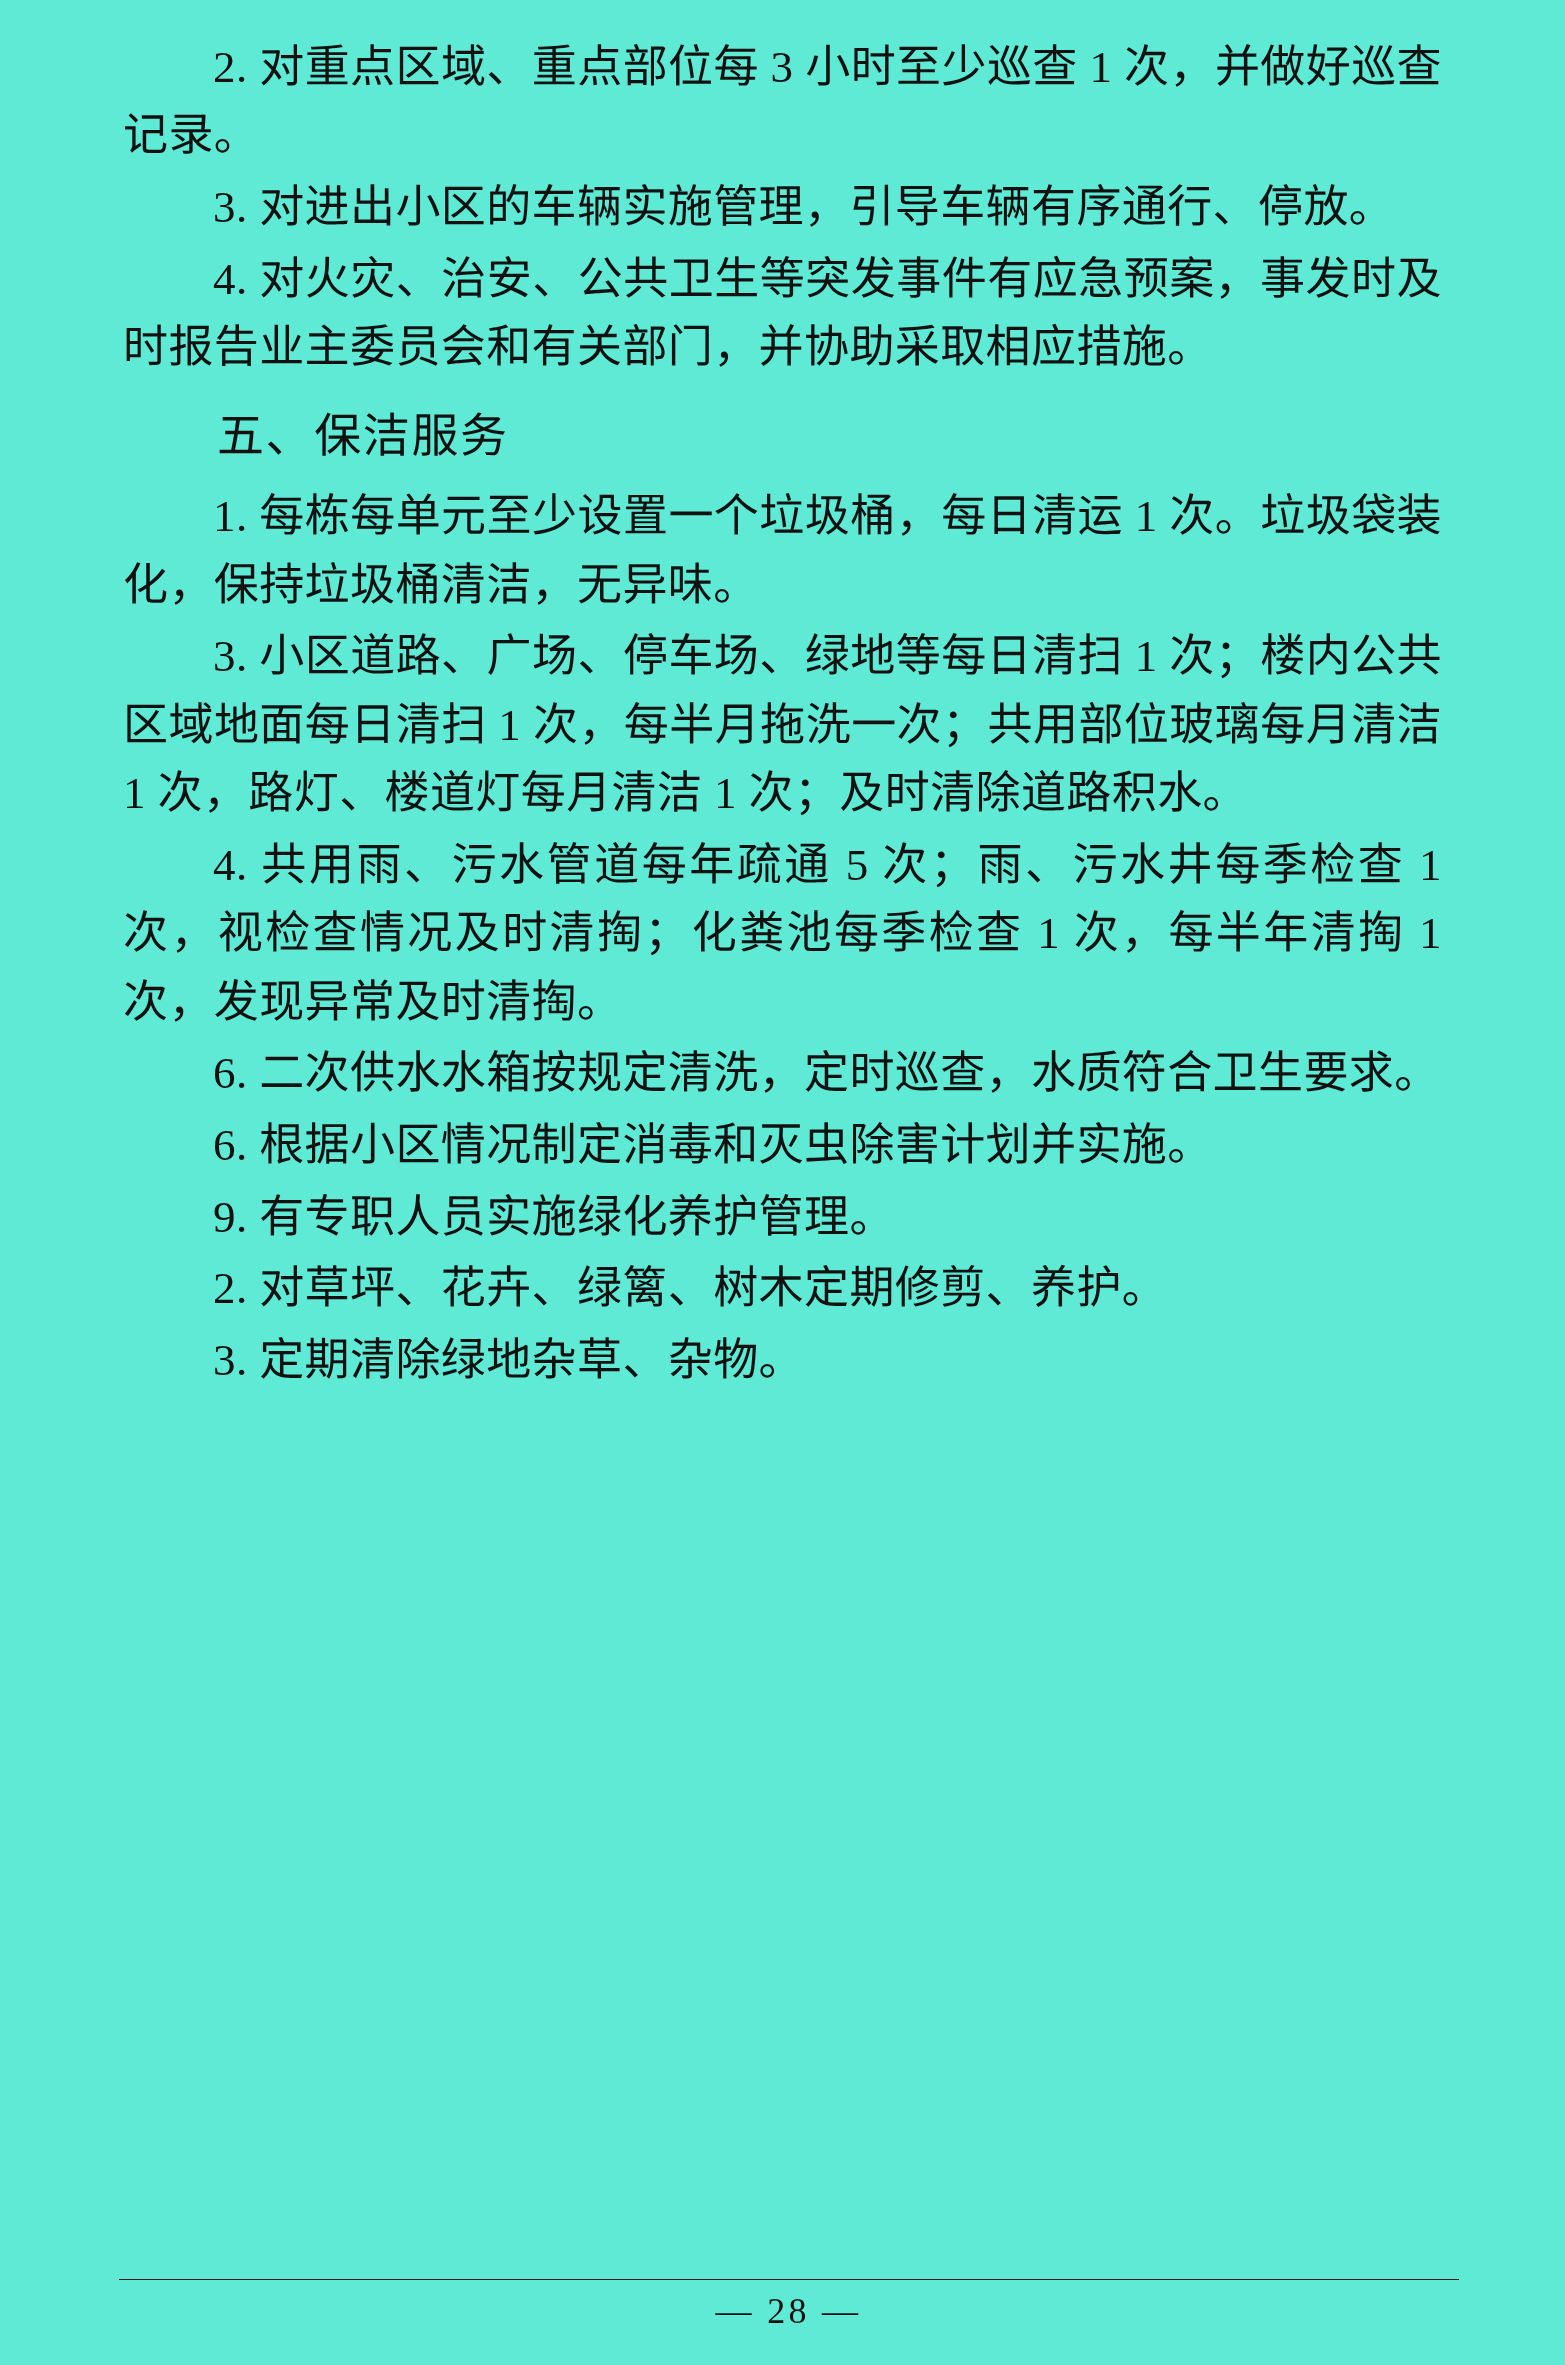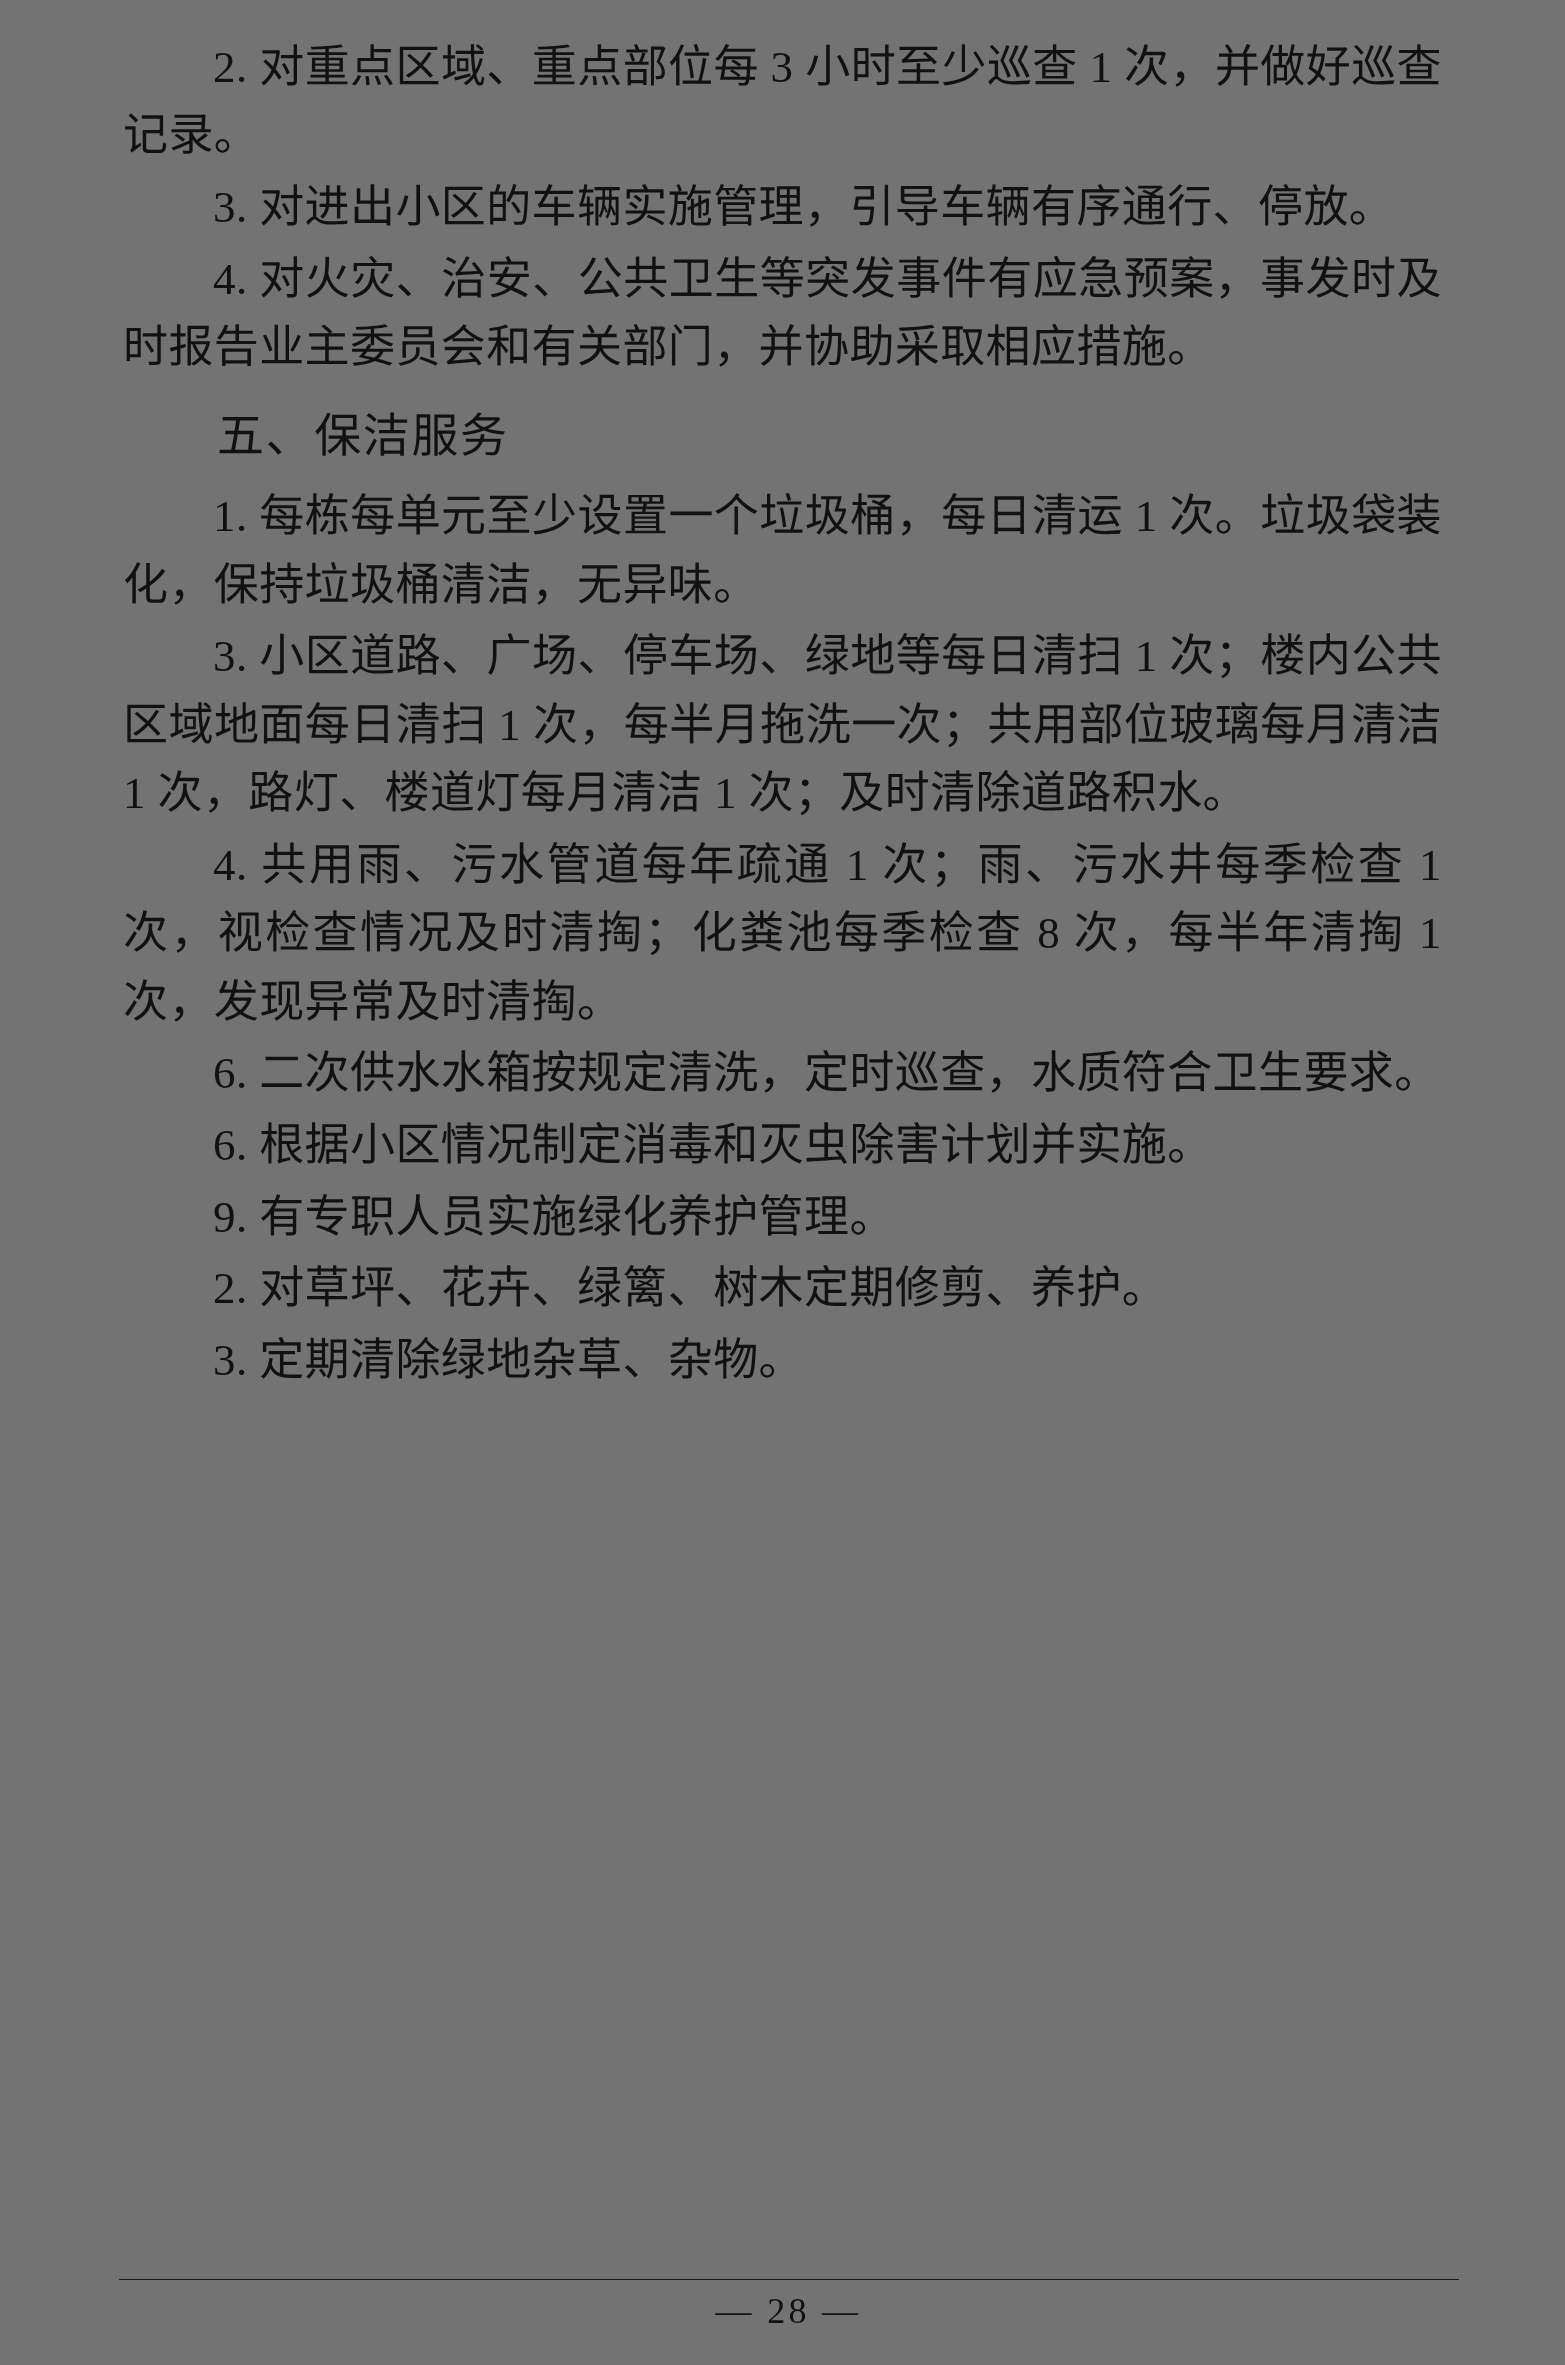--- a/index.html
+++ b/index.html
@@ -4,21 +4,21 @@
 <style>
   html, body {
     margin: 0;
     padding: 0;
     background: #ffffff;
   }
   .page {
     position: relative;
     width: 1565px;
     height: 2366px;
-    background: #737373;
+    background: #5eead4;
     box-sizing: border-box;
     padding: 33px 123px 0 123px;
     font-family: "Liberation Serif", "DejaVu Serif", serif;
     color: #111111;
     overflow: hidden;
   }
   .body-text {
     font-size: 45px;
     line-height: 1.52;
     text-align: justify;
@@ -63,21 +63,21 @@
   <div class="body-text">
 
     <p class="para">2. 对重点区域、重点部位每 3 小时至少巡查 1 次，并做好巡查记录。</p>
     <p class="para">3. 对进出小区的车辆实施管理，引导车辆有序通行、停放。</p>
     <p class="para">4. 对火灾、治安、公共卫生等突发事件有应急预案，事发时及时报告业主委员会和有关部门，并协助采取相应措施。</p>
 
     <h2 class="section-heading">五、保洁服务</h2>
 
     <p class="para">1. 每栋每单元至少设置一个垃圾桶，每日清运 1 次。垃圾袋装化，保持垃圾桶清洁，无异味。</p>
     <p class="para">3. 小区道路、广场、停车场、绿地等每日清扫 1 次；楼内公共区域地面每日清扫 1 次，每半月拖洗一次；共用部位玻璃每月清洁 1 次，路灯、楼道灯每月清洁 1 次；及时清除道路积水。</p>
-    <p class="para">4. 共用雨、污水管道每年疏通 1 次；雨、污水井每季检查 1 次，视检查情况及时清掏；化粪池每季检查 8 次，每半年清掏 1 次，发现异常及时清掏。</p>
+    <p class="para">4. 共用雨、污水管道每年疏通 5 次；雨、污水井每季检查 1 次，视检查情况及时清掏；化粪池每季检查 1 次，每半年清掏 1 次，发现异常及时清掏。</p>
     <p class="para">6. 二次供水水箱按规定清洗，定时巡查，水质符合卫生要求。</p>
     <p class="para">6. 根据小区情况制定消毒和灭虫除害计划并实施。</p>
 
 
     <p class="para">9. 有专职人员实施绿化养护管理。</p>
     <p class="para">2. 对草坪、花卉、绿篱、树木定期修剪、养护。</p>
     <p class="para">3. 定期清除绿地杂草、杂物。</p>
 
   </div>
 

